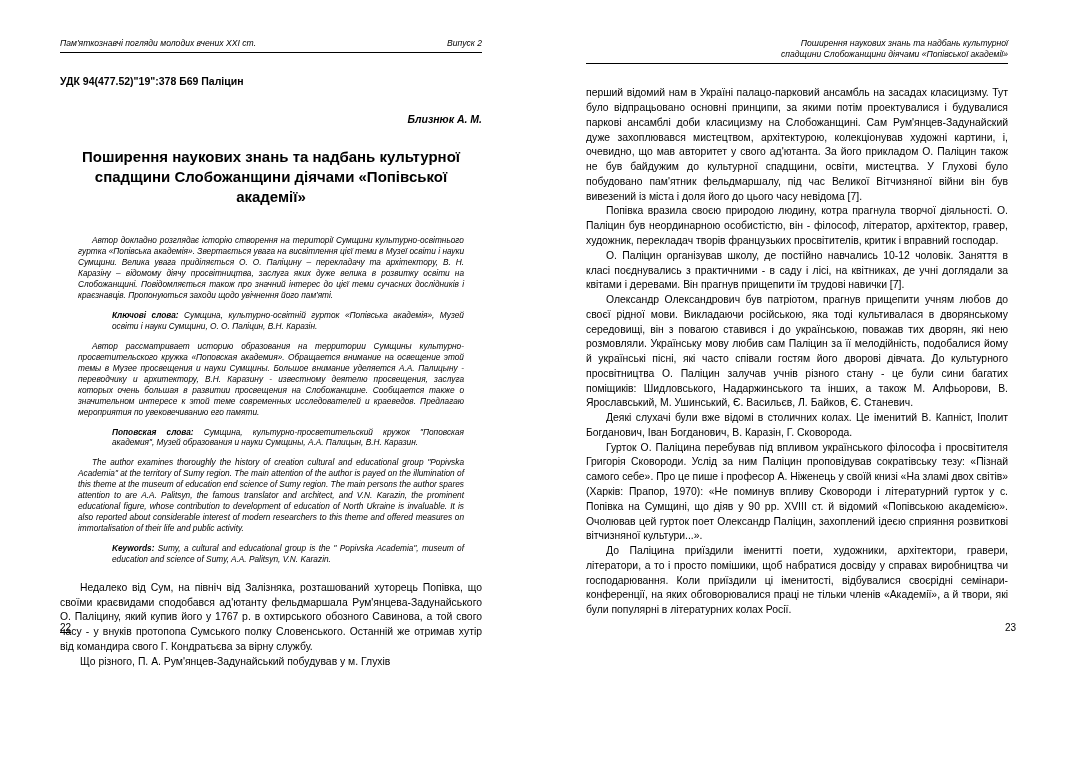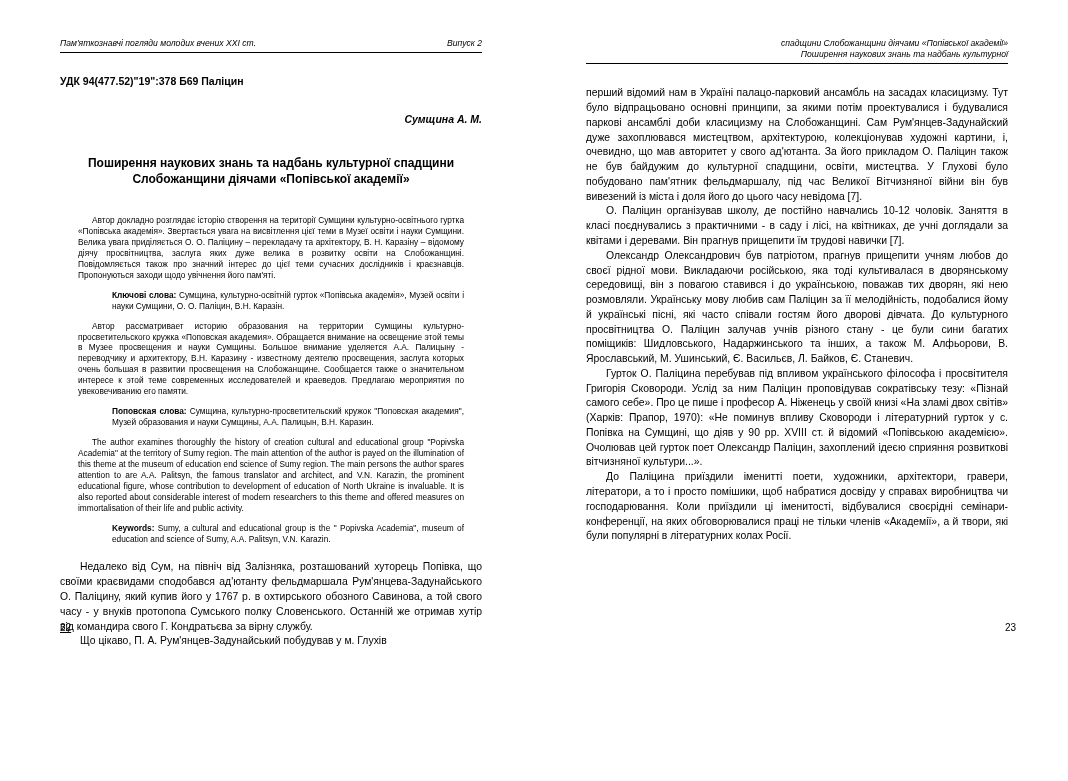--- a/index.html
+++ b/index.html
@@ -53,28 +53,29 @@
     font-size:10.5px;
   }
   .author{
     margin-top:26px;
     text-align:right;
     font-weight:bold;
     font-style:italic;
     font-size:10.5px;
   }
   .title{
-    margin-top:30px;
+    margin-top:22px;
     text-align:center;
     font-weight:bold;
-    font-size:12px;
+    font-size:15px;
     line-height:1.35;
   }
   .abstract{
     margin-top:28px;
+    font-style:italic;
     font-size:8.3px;
     line-height:1.32;
     text-align:justify;
     padding:0 18px;
   }
   .abstract p{margin:0 0 9px 0;text-indent:14px;}
   .abstract p.kw{text-indent:0;margin-left:34px;}
   .abstract .kwlabel{font-weight:bold;}
 
   .bodytext{
@@ -110,52 +111,54 @@
 
   <div class="page page-left">
 
     <div class="runhead">
       <span class="runhead-left">Пам'яткознавчі погляди молодих вчених XXI ст.</span>
       <span class="runhead-right">Випуск 2</span>
     </div>
 
     <div class="udk">УДК 94(477.52)"19":378 Б69 Паліцин</div>
 
-    <div class="author">Сумщина А. М.</div>
+    <div class="author">Близнюк А. М.</div>
 
     <div class="title">Поширення наукових знань та надбань культурної спадщини Слобожанщини діячами «Попівської академії»</div>
 
     <div class="abstract">
       <p>Автор докладно розглядає історію створення на території Сумщини культурно-освітнього гуртка «Попівська академія». Звертається увага на висвітлення цієї теми в Музеї освіти і науки Сумщини. Велика увага приділяється О. О. Паліцину – перекладачу та архітектору, В. Н. Каразіну – відомому діячу просвітництва, заслуга яких дуже велика в розвитку освіти на Слобожанщині. Повідомляється також про значний інтерес до цієї теми сучасних дослідників і краєзнавців. Пропонуються заходи щодо увічнення його пам'яті.</p>
       <p class="kw"><span class="kwlabel">Ключові слова:</span><span> Сумщина, культурно-освітній гурток «Попівська академія», Музей освіти і науки Сумщини, О. О. Паліцин, В.Н. Каразін.</span></p>
       <p>Автор рассматривает историю образования на территории Сумщины культурно-просветительского кружка «Поповская академия». Обращается внимание на освещение этой темы в Музее просвещения и науки Сумщины. Большое внимание уделяется А.А. Палицыну - переводчику и архитектору, В.Н. Каразину - известному деятелю просвещения, заслуга которых очень большая в развитии просвещения на Слобожанщине. Сообщается также о значительном интересе к этой теме современных исследователей и краеведов. Предлагаю мероприятия по увековечиванию его памяти.</p>
       <p class="kw"><span class="kwlabel">Поповская слова:</span><span> Сумщина, культурно-просветительский кружок "Поповская академия", Музей образования и науки Сумщины, А.А. Палицын, В.Н. Каразин.</span></p>
       <p>The author examines thoroughly the history of creation cultural and educational group "Popivska Academia" at the territory of Sumy region. The main attention of the author is payed on the illumination of this theme at the museum of education end science of Sumy region. The main persons the author spares attention to are A.A. Palitsyn, the famous translator and architect, and V.N. Karazin, the prominent educational figure, whose contribution to development of education of North Ukraine is invaluable. It is also reported about considerable interest of modern researchers to this theme and offered measures on immortalisation of their life and public activity.</p>
       <p class="kw"><span class="kwlabel">Keywords:</span><span> Sumy, a cultural and educational group is the " Popivska Academia", museum of education and science of Sumy, A.A. Palitsyn, V.N. Karazin.</span></p>
     </div>
 
     <div class="bodytext">
       <p>Недалеко від Сум, на північ від Залізняка, розташований хуторець Попівка, що своїми краєвидами сподобався ад'ютанту фельдмаршала Рум'янцева-Задунайського О. Паліцину, який купив його у 1767 р. в охтирського обозного Савинова, а той свого часу - у внуків протопопа Сумського полку Словенського. Останній же отримав хутір від командира свого Г. Кондратьєва за вірну службу.</p>
-      <p>Що цікаво, П. А. Рум'янцев-Задунайський побудував у м. Глухів</p>
+      <p>Що різного, П. А. Рум'янцев-Задунайський побудував у м. Глухів</p>
     </div>
 
     <div class="folio folio-left">22</div>
   </div>
 
   <div class="page page-right">
 
     <div class="runhead-r">
+      <div>Поширення наукових знань та надбань культурної</div>
       <div>спадщини Слобожанщини діячами «Попівської академії»</div>
-      <div>Поширення наукових знань та надбань культурної</div>
     </div>
 
     <div class="rightcol">
       <p class="first">перший відомий нам в Україні палацо-парковий ансамбль на засадах класицизму. Тут було відпрацьовано основні принципи, за якими потім проектувалися і будувалися паркові ансамблі доби класицизму на Слобожанщині. Сам Рум'янцев-Задунайский дуже захоплювався мистецтвом, архітектурою, колекціонував художні картини, і, очевидно, що мав авторитет у свого ад'ютанта. За його прикладом О. Паліцин також не був байдужим до культурної спадщини, освіти, мистецтва. У Глухові було побудовано пам'ятник фельдмаршалу, під час Великої Вітчизняної війни він був вивезений із міста і доля його до цього часу невідома [7].</p>
+      <p>Попівка вразила своєю природою людину, котра прагнула творчої діяльності. О. Паліцин був неординарною особистістю, він - філософ, літератор, архітектор, гравер, художник, перекладач творів французьких просвітителів, критик і вправний господар.</p>
       <p>О. Паліцин організував школу, де постійно навчались 10-12 чоловік. Заняття в класі поєднувались з практичними - в саду і лісі, на квітниках, де учні доглядали за квітами і деревами. Він прагнув прищепити їм трудові навички [7].</p>
       <p>Олександр Олександрович був патріотом, прагнув прищепити учням любов до своєї рідної мови. Викладаючи російською, яка тоді культивалася в дворянському середовищі, він з повагою ставився і до українською, поважав тих дворян, які нею розмовляли. Українську мову любив сам Паліцин за її мелодійність, подобалися йому й українські пісні, які часто співали гостям його дворові дівчата. До культурного просвітництва О. Паліцин залучав учнів різного стану - це були сини багатих поміщиків: Шидловського, Надаржинського та інших, а також М. Алфьорови, В. Ярославський, М. Ушинський, Є. Васильєв, Л. Байков, Є. Станевич.</p>
+      <p>Деякі слухачі були вже відомі в столичних колах. Це іменитий В. Капніст, Іполит Богданович, Іван Богданович, В. Каразін, Г. Сковорода.</p>
       <p>Гурток О. Паліцина перебував під впливом українського філософа і просвітителя Григорія Сковороди. Услід за ним Паліцин проповідував сократівську тезу: «Пізнай самого себе». Про це пише і професор А. Ніженець у своїй книзі «На зламі двох світів» (Харків: Прапор, 1970): «Не поминув впливу Сковороди і літературний гурток у с. Попівка на Сумщині, що діяв у 90 рр. XVIII ст. й відомий «Попівською академією». Очолював цей гурток поет Олександр Паліцин, захоплений ідеєю сприяння розвиткові вітчизняної культури...».</p>
       <p>До Паліцина приїздили іменитті поети, художники, архітектори, гравери, літератори, а то і просто помішики, щоб набратися досвіду у справах виробництва чи господарювання. Коли приїздили ці іменитості, відбувалися своєрідні семінари-конференції, на яких обговорювалися праці не тільки членів «Академії», а й твори, які були популярні в літературних колах Росії.</p>
     </div>
 
     <div class="folio folio-right">23</div>
   </div>
 
 </div>
 
 </body></html>

